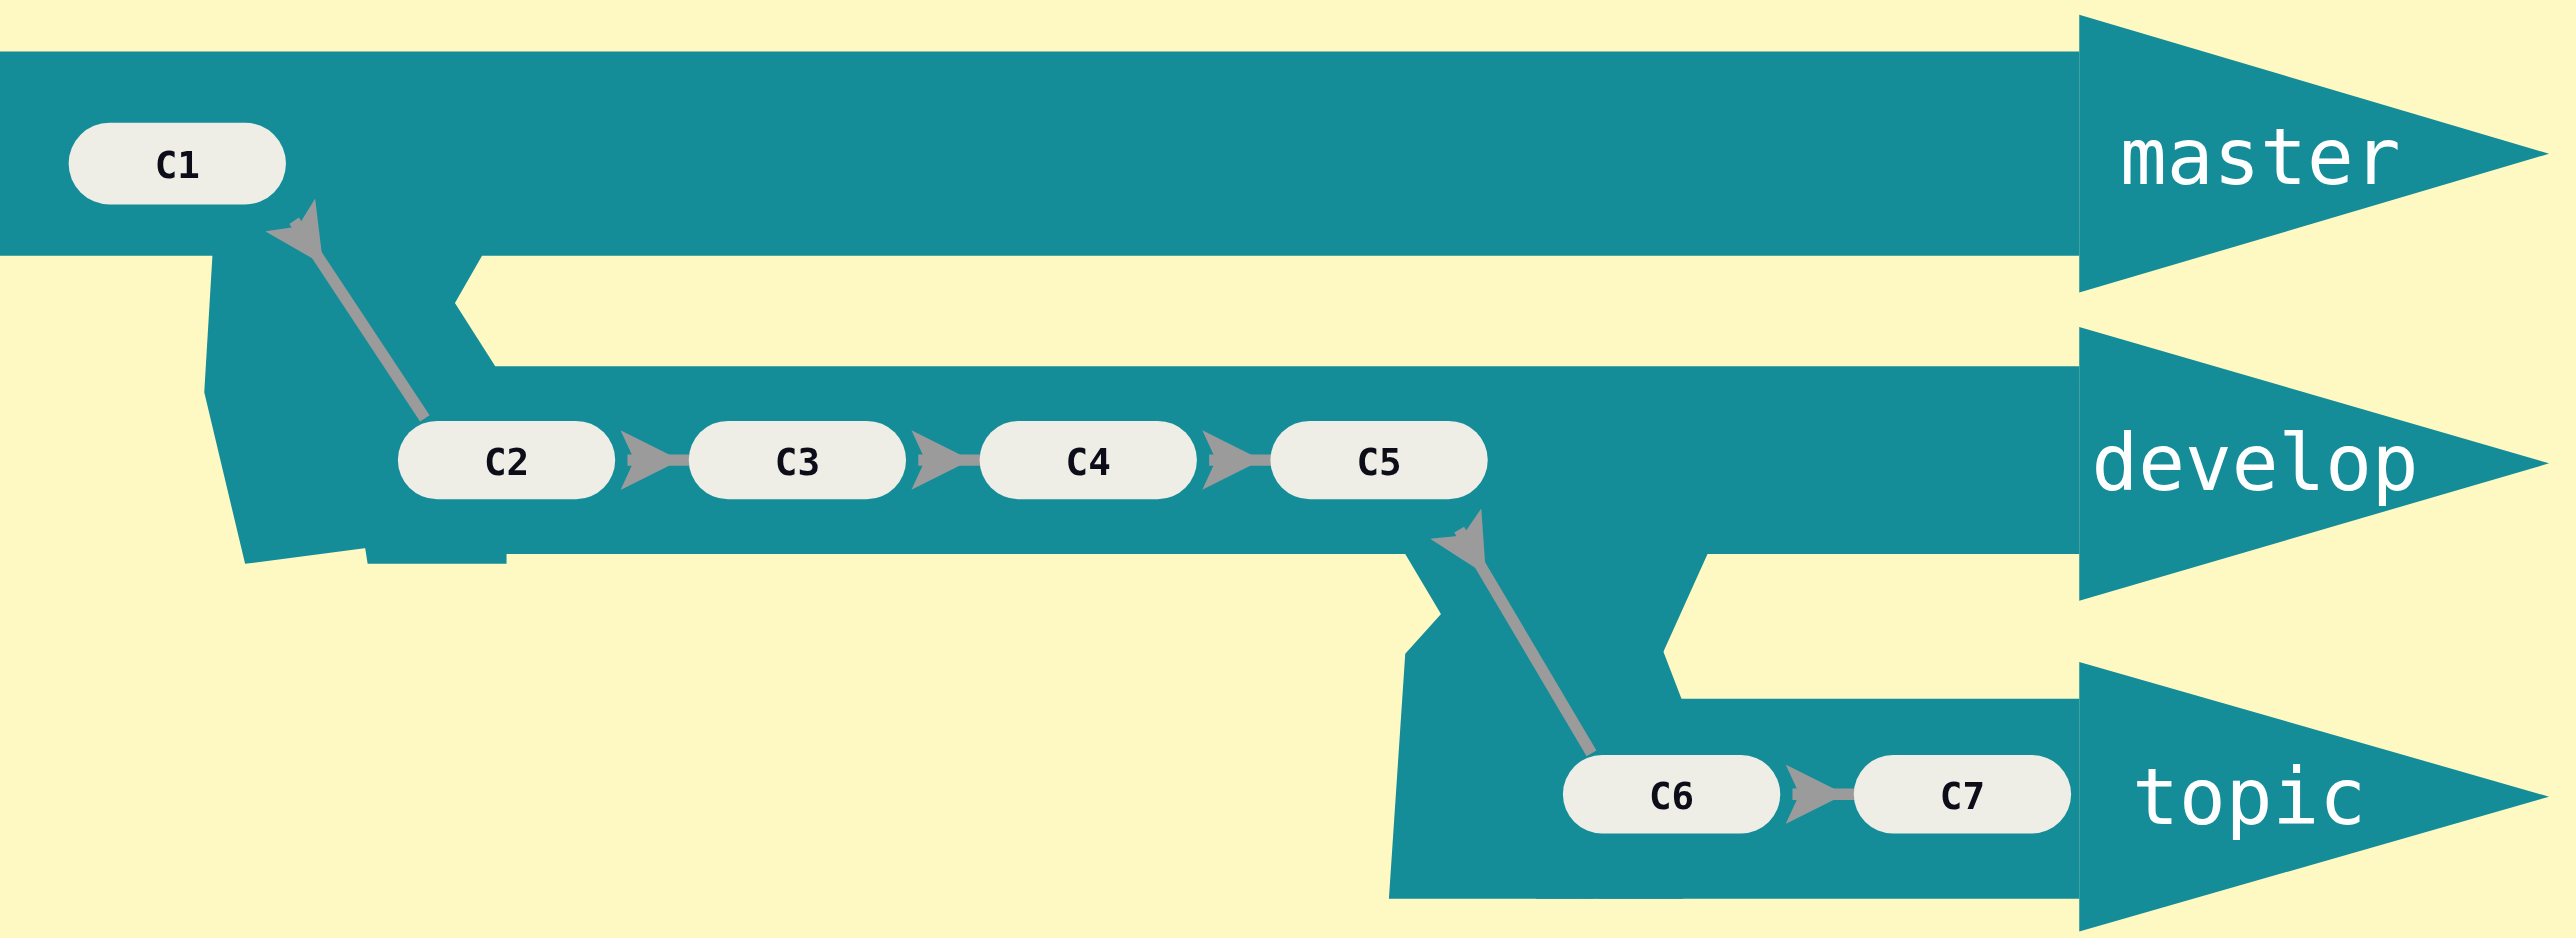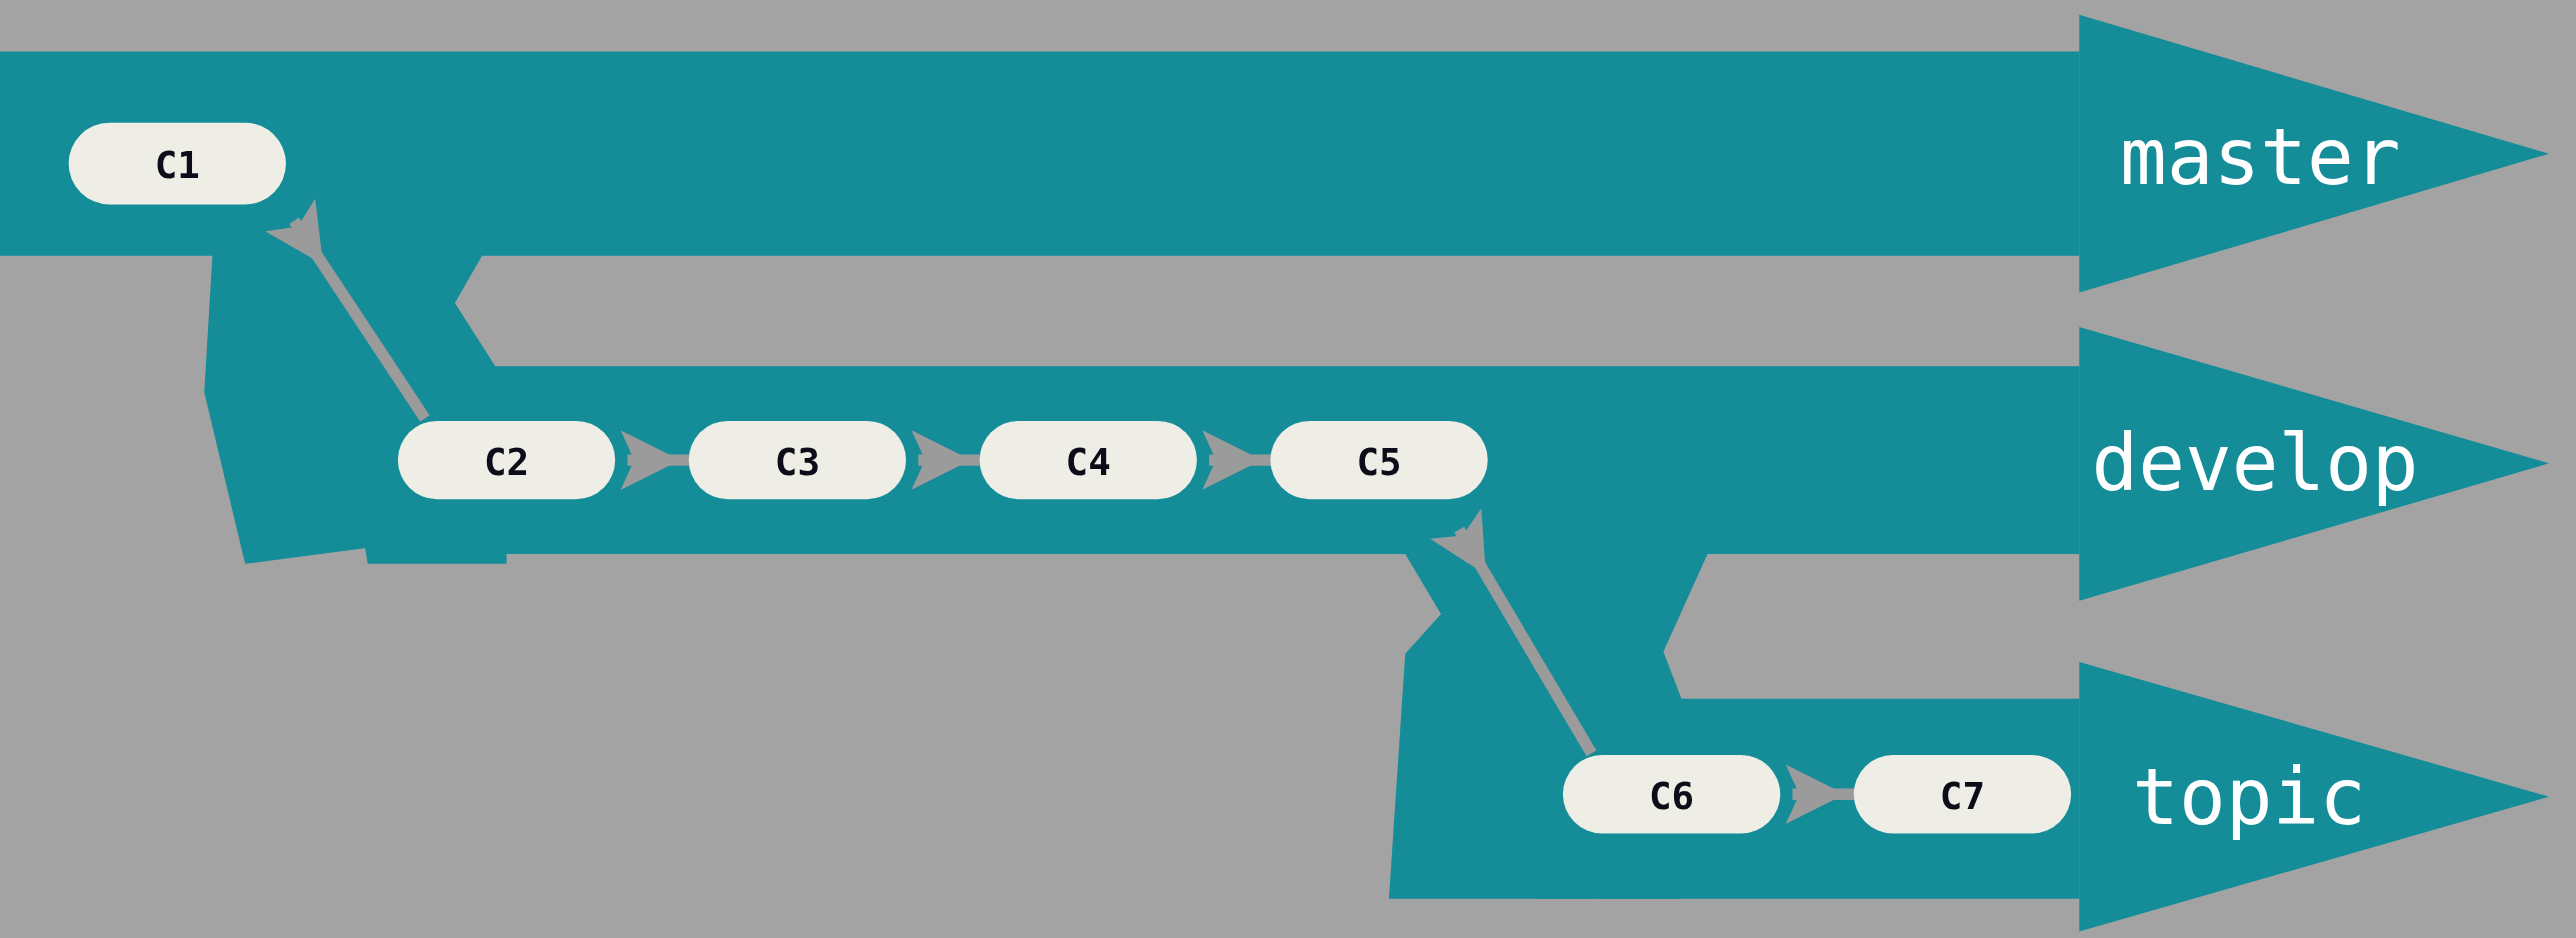--- a/index.html
+++ b/index.html
@@ -4,21 +4,21 @@
 <style>
   html, body {
     margin: 0;
     padding: 0;
     background: #000000;
   }
   #stage {
     position: relative;
     width: 2576px;
     height: 939px;
-    background: #a3a3a3;
+    background: #fef9c3;
     overflow: hidden;
     font-family: "DejaVu Sans Mono", "Liberation Mono", monospace;
   }
   #stage svg {
     position: absolute;
     top: 0;
     left: 0;
     width: 2576px;
     height: 939px;
     display: block;

